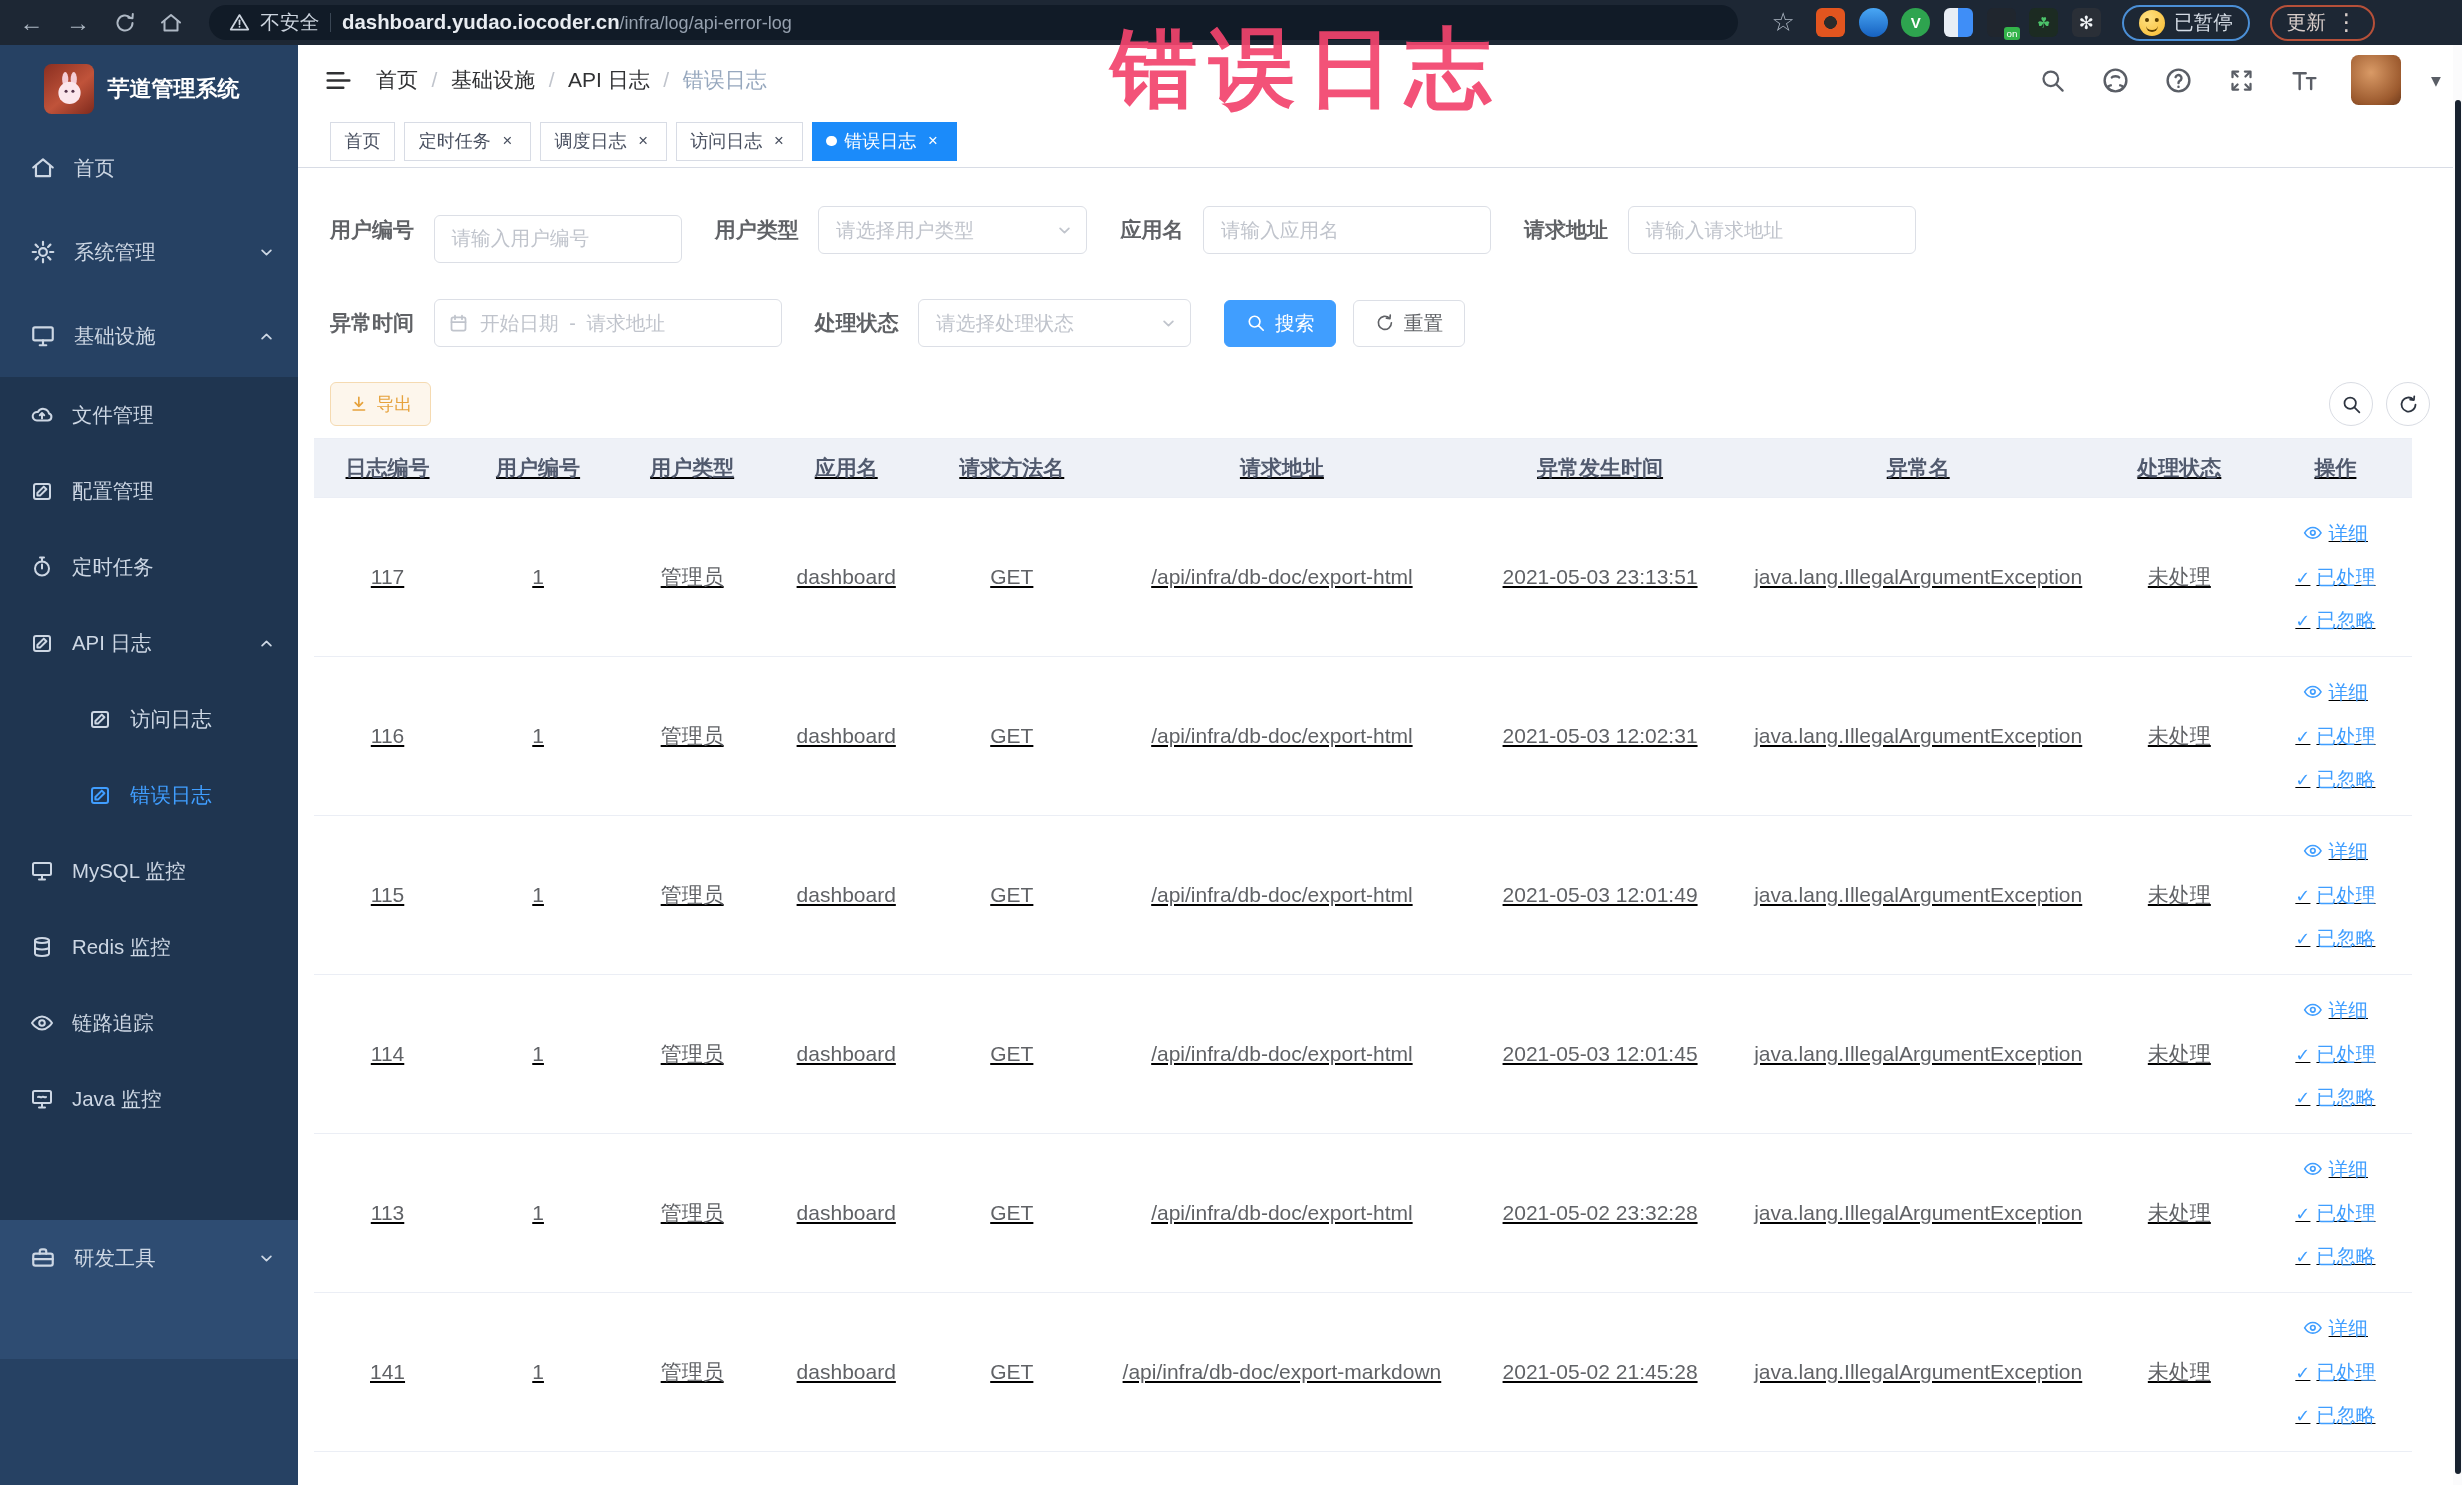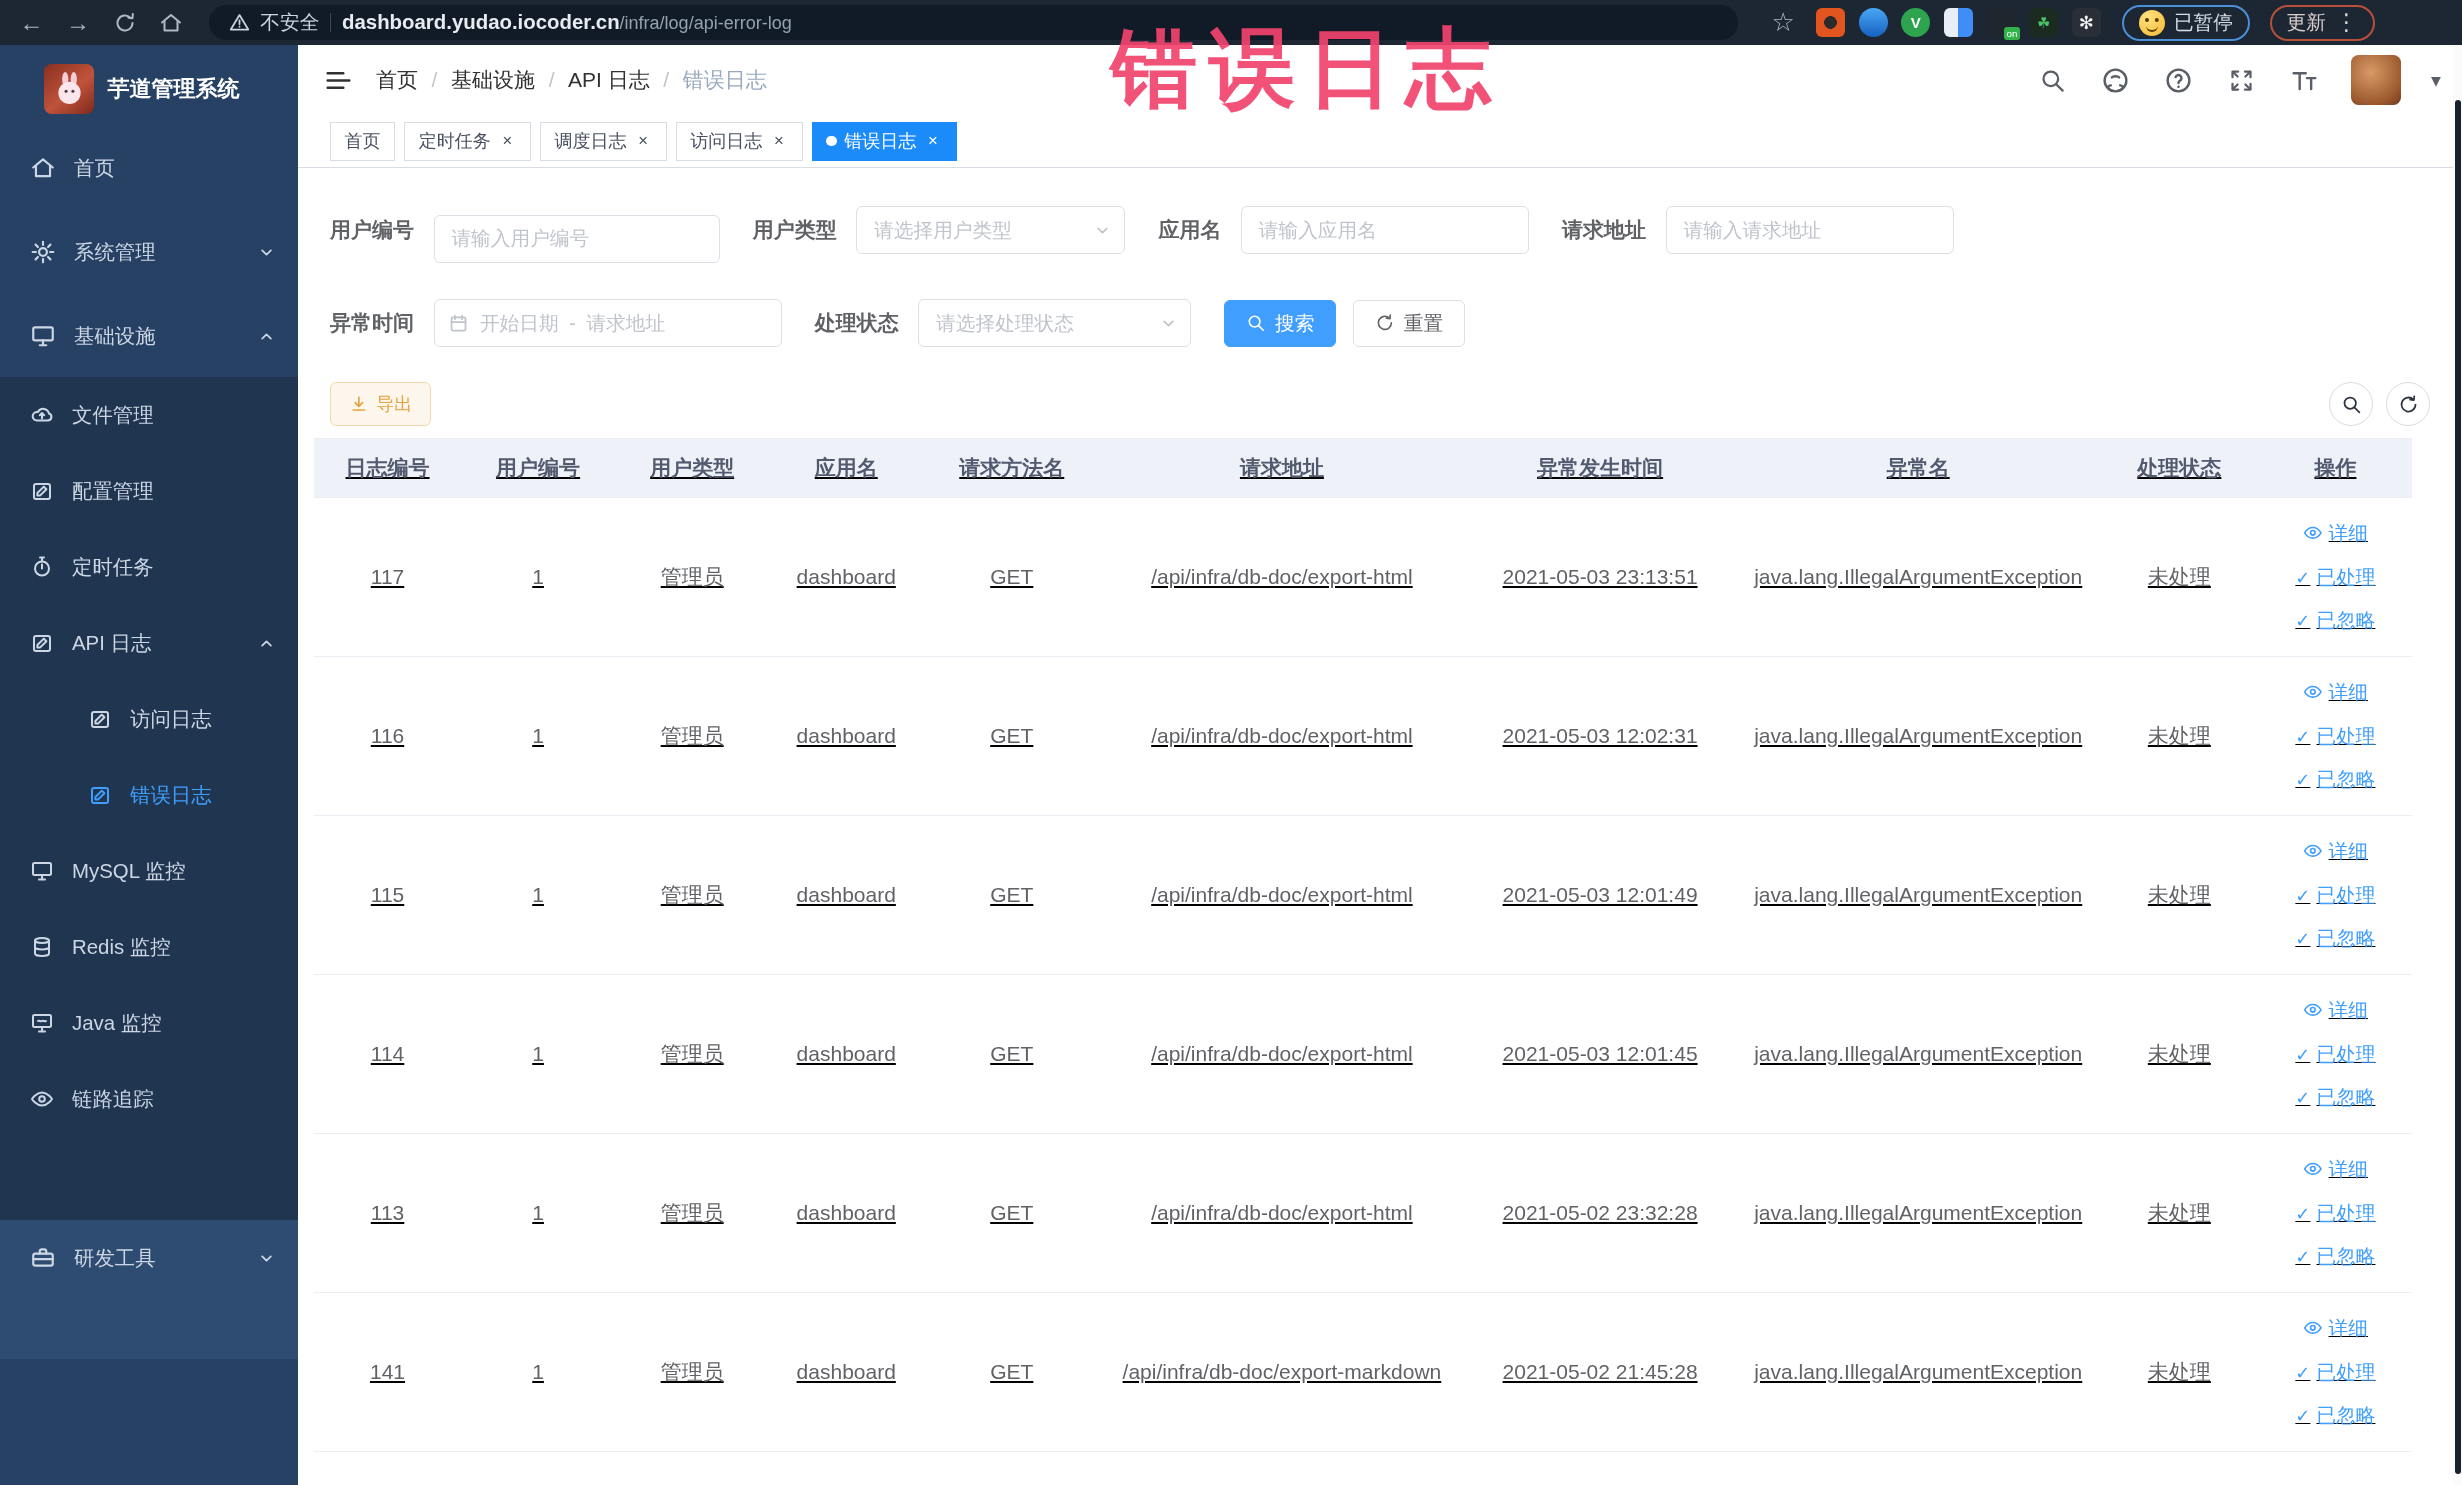--- a/index.html
+++ b/index.html
@@ -330,29 +330,29 @@
         <span>MySQL 监控</span>
       </div>
       <div class="sub-item">
         <svg class="ic" style="width:24px;height:24px" viewBox="0 0 32 32" width="24" height="24">
             <use href="#s-db"></use>
           </svg>
         <span>Redis 监控</span>
       </div>
       <div class="sub-item">
         <svg class="ic" style="width:24px;height:24px" viewBox="0 0 32 32" width="24" height="24">
+            <use href="#s-eye"></use>
+          </svg>
+        <span>链路追踪</span>
+      </div>
+      <div class="sub-item">
+        <svg class="ic" style="width:24px;height:24px" viewBox="0 0 32 32" width="24" height="24">
             <use href="#s-java"></use>
           </svg>
         <span>Java 监控</span>
-      </div>
-      <div class="sub-item">
-        <svg class="ic" style="width:24px;height:24px" viewBox="0 0 32 32" width="24" height="24">
-            <use href="#s-eye"></use>
-          </svg>
-        <span>链路追踪</span>
       </div>
     </div>
 
     <div class="devtools-band">
       <div class="devtools-item">
         <svg class="ic" style="width:26px;height:26px" viewBox="0 0 34 34" width="26" height="26">
             <use href="#s-tool"></use>
           </svg>
         <span>研发工具</span>
         <svg class="ic chev" style="width:21px;height:21px" viewBox="0 0 28 28" width="21" height="21">
@@ -425,21 +425,21 @@
     <span class="tag active">
         <span class="dot"></span>
         <span>错误日志</span>
         <span class="x"></span>
       </span>
   </div>
 
   <div class="form-row" style="top:206px">
     <div class="fi">
       <label>用户编号</label>
-      <input class="inp" style="width: 286px; margin-top: 17px;" placeholder="请输入用户编号">
+      <input class="inp" style="width: 248px; margin-top: 17px;" placeholder="请输入用户编号">
     </div>
     <div class="fi">
       <label>用户类型</label>
       <span class="sel-wrap">
         <input class="inp" style="width: 269px;" readonly="" placeholder="请选择用户类型">
         <svg class="ic chev" style="width:21px;height:21px" viewBox="0 0 28 28" width="21" height="21">
             <use href="#s-chevd"></use>
           </svg>
       </span>
     </div>

